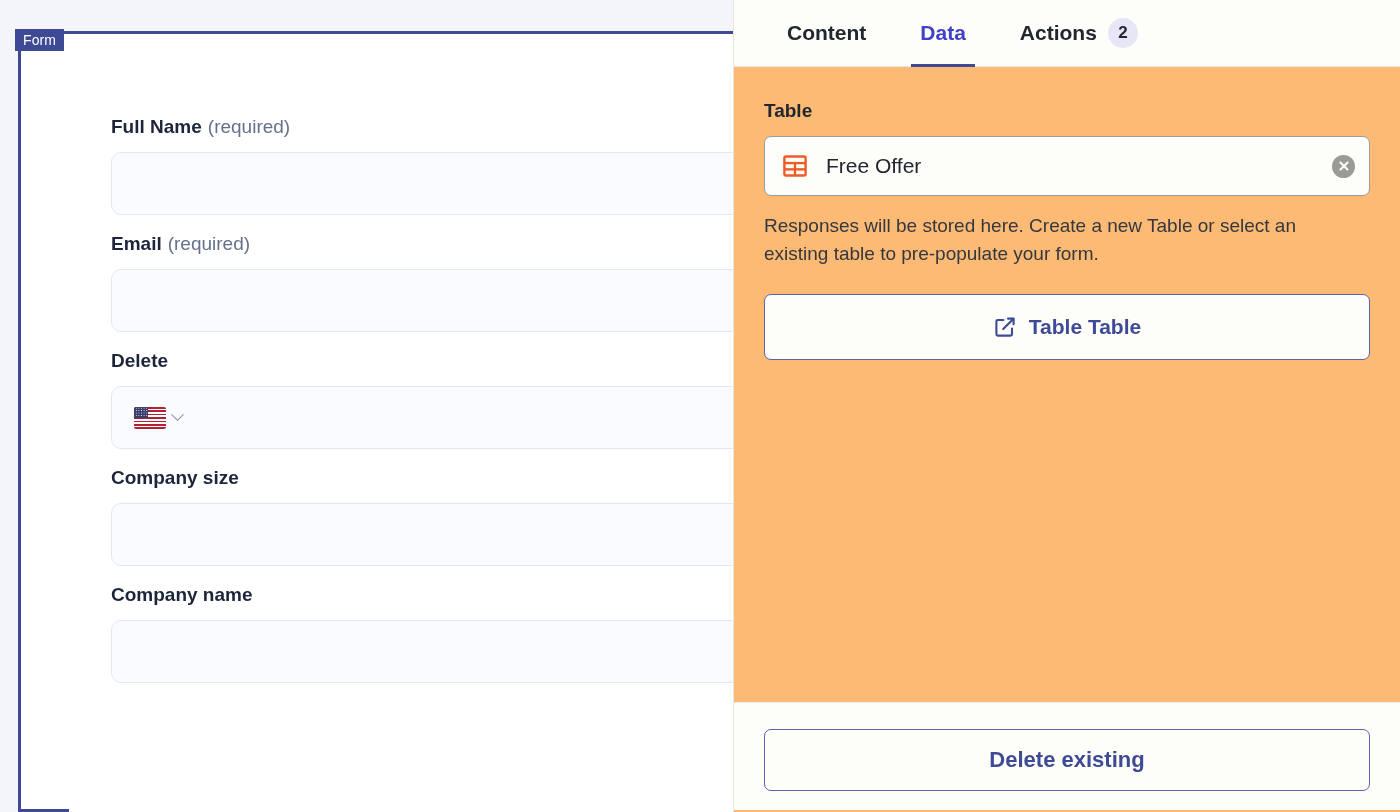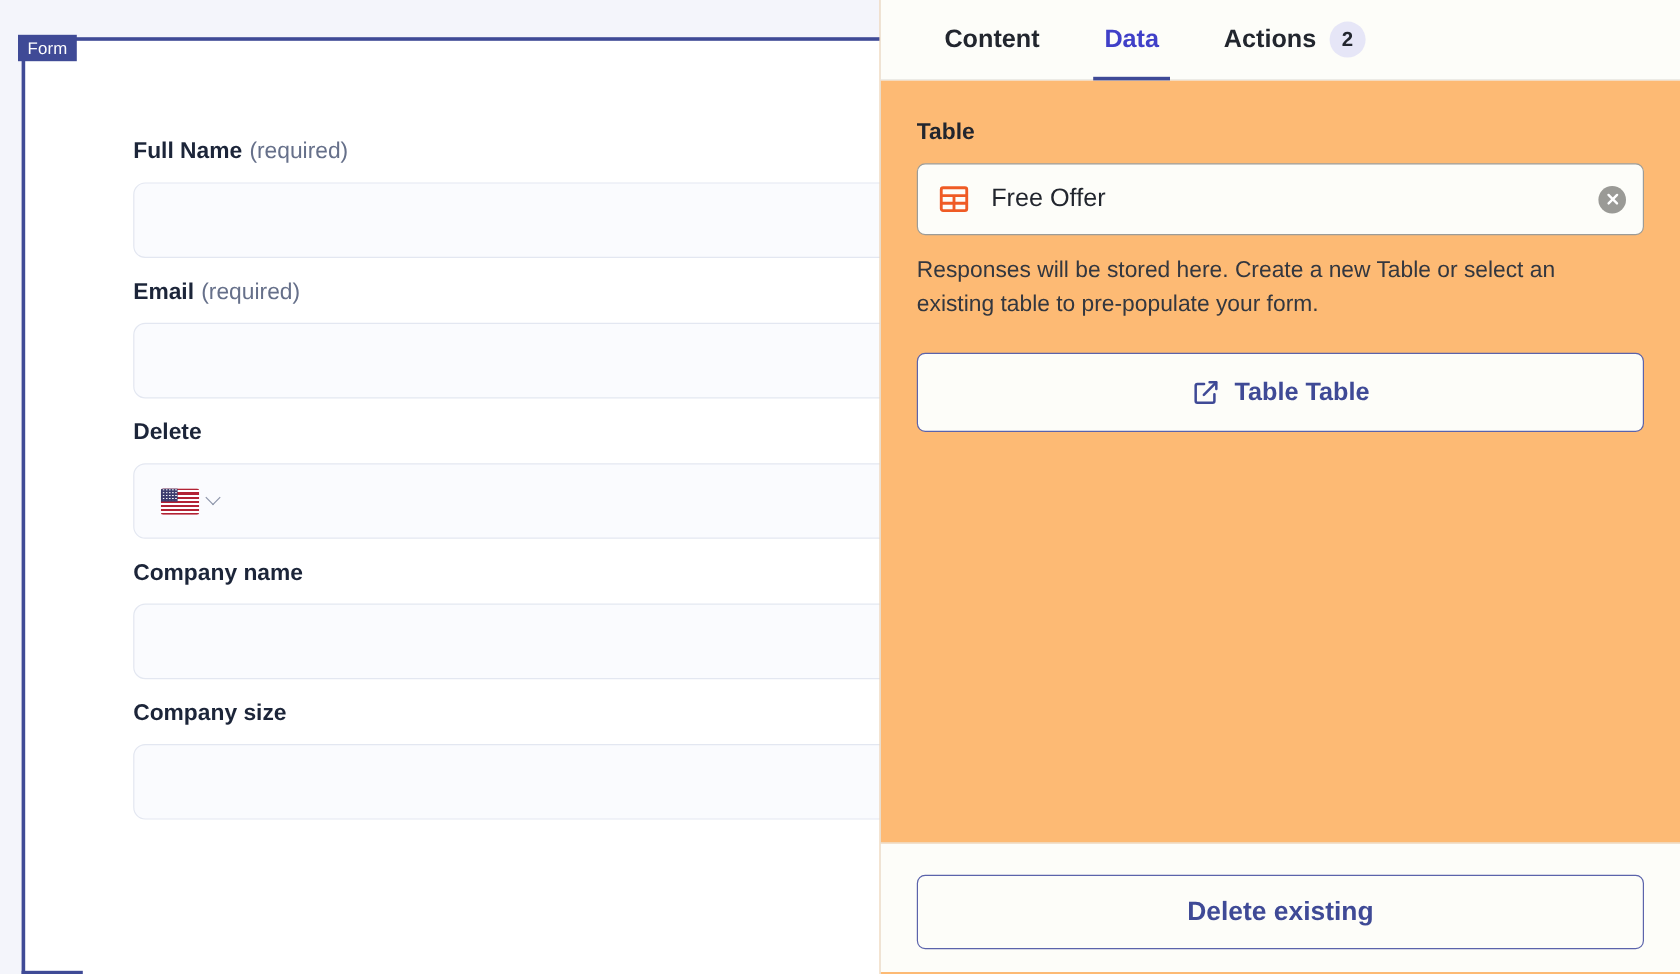--- a/index.html
+++ b/index.html
@@ -345,28 +345,28 @@
               <span class="stripes"></span>
               <span class="canton"></span>
               <span class="stars"></span>
             </span>
             <span class="chevron-down"></span>
           </div>
         </div>
 
         <div class="field">
           <div class="field-label">
-            <span>Company name</span><span class="req"></span>
+            <span>Company size</span><span class="req"></span>
           </div>
           <div class="field-input"></div>
         </div>
 
         <div class="field">
           <div class="field-label">
-            <span>Company size</span><span class="req"></span>
+            <span>Company name</span><span class="req"></span>
           </div>
           <div class="field-input"></div>
         </div>
 
       </div>
     </div>
 
     <div class="component-badge">Form</div>
   </div>
 

